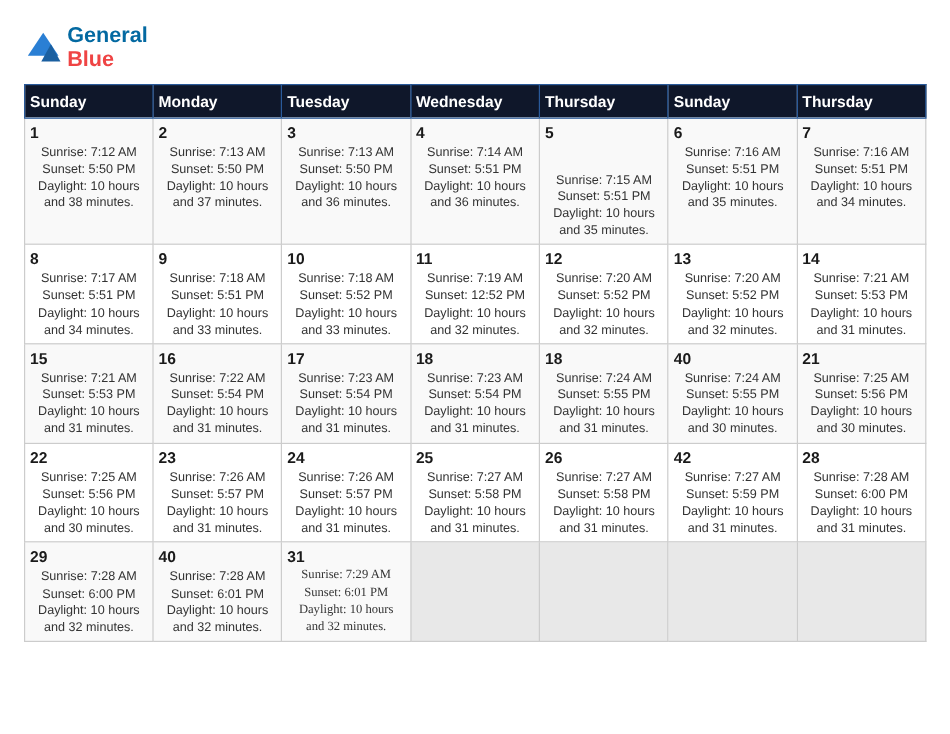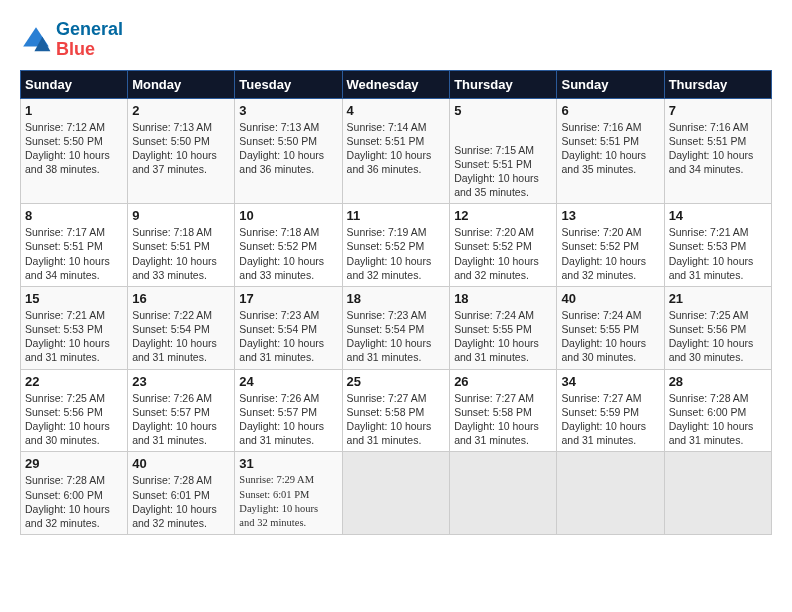--- a/index.html
+++ b/index.html
@@ -78,20 +78,21 @@
       font-size: 13px;
       font-weight: bold;
       color: #1a1a1a;
       display: block;
       margin-bottom: 2px;
     }
     .day-info {
       color: #333;
       font-size: 10.5px;
       line-height: 1.35;
+      text-align: center;
     }
   </style>
 </head>
 <body>
 
 <div class="header">
   <div class="logo">
     <svg class="logo-icon" viewBox="0 0 40 40">
       <polygon points="20,4 36,28 4,28" fill="#2a7fd4"></polygon>
       <polygon points="28,16 38,34 18,34" fill="#1a5fa0"></polygon>
@@ -189,21 +190,21 @@
         <td>
           <span class="day-number">10</span>
           <div class="day-info" style="white-space: pre-line;">Sunrise: 7:18 AM
 Sunset: 5:52 PM
 Daylight: 10 hours
 and 33 minutes.</div>
         </td>
         <td>
           <span class="day-number">11</span>
           <div class="day-info" style="white-space: pre-line;">Sunrise: 7:19 AM
-Sunset: 5:52 PM
+Sunset: 12:52 PM
 Daylight: 10 hours
 and 32 minutes.</div>
         </td>
         <td>
           <span class="day-number">12</span>
           <div class="day-info" style="white-space: pre-line;">Sunrise: 7:20 AM
 Sunset: 5:52 PM
 Daylight: 10 hours
 and 32 minutes.</div>
         </td>
@@ -303,21 +304,21 @@
 and 31 minutes.</div>
         </td>
         <td>
           <span class="day-number">26</span>
           <div class="day-info" style="white-space: pre-line;">Sunrise: 7:27 AM
 Sunset: 5:58 PM
 Daylight: 10 hours
 and 31 minutes.</div>
         </td>
         <td>
-          <span class="day-number">34</span>
+          <span class="day-number">42</span>
           <div class="day-info" style="white-space: pre-line;">Sunrise: 7:27 AM
 Sunset: 5:59 PM
 Daylight: 10 hours
 and 31 minutes.</div>
         </td>
         <td>
           <span class="day-number">28</span>
           <div class="day-info" style="white-space: pre-line;">Sunrise: 7:28 AM
 Sunset: 6:00 PM
 Daylight: 10 hours

